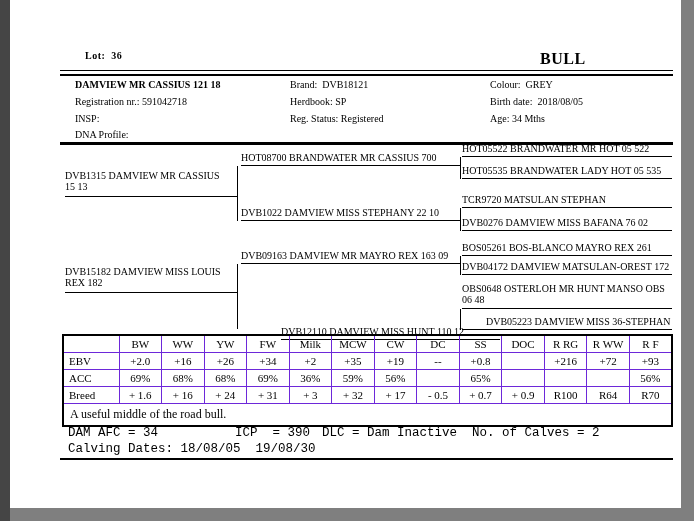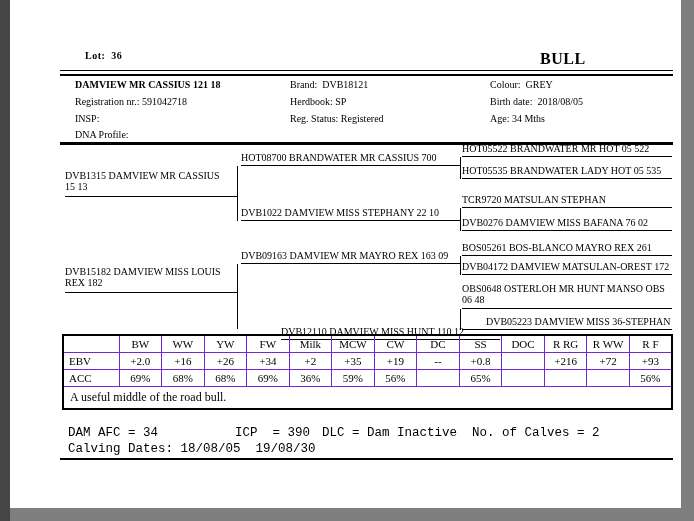--- a/index.html
+++ b/index.html
@@ -141,20 +141,36 @@
         <td>59%</td>
         <td>56%</td>
         <td></td>
         <td>65%</td>
         <td></td>
         <td></td>
         <td></td>
         <td>56%</td>
       </tr>
       <tr>
+        <td class="row-label">Breed</td>
+        <td>+ 1.6</td>
+        <td>+ 16</td>
+        <td>+ 24</td>
+        <td>+ 31</td>
+        <td>+ 3</td>
+        <td>+ 32</td>
+        <td>+ 17</td>
+        <td>- 0.5</td>
+        <td>+ 0.7</td>
+        <td>+ 0.9</td>
+        <td>R100</td>
+        <td>R64</td>
+        <td>R70</td>
+      </tr>
+      <tr>
         <td class="comment-cell" colspan="14">A useful middle of the road bull.</td>
       </tr>
     </tbody>
       </table>
 
     <div class="abs pre t12" style="left:58px; top:426px;">DAM AFC = 34</div>
     <div class="abs pre t12" style="left:225px; top:426px;">ICP  = 390</div>
     <div class="abs pre t12" style="left:312px; top:426px;">DLC = Dam Inactive</div>
     <div class="abs pre t12" style="left:462px; top:426px;">No. of Calves = 2</div>
     <div class="abs pre t12" style="left:58px; top:442px;">Calving Dates: 18/08/05  19/08/30</div>

